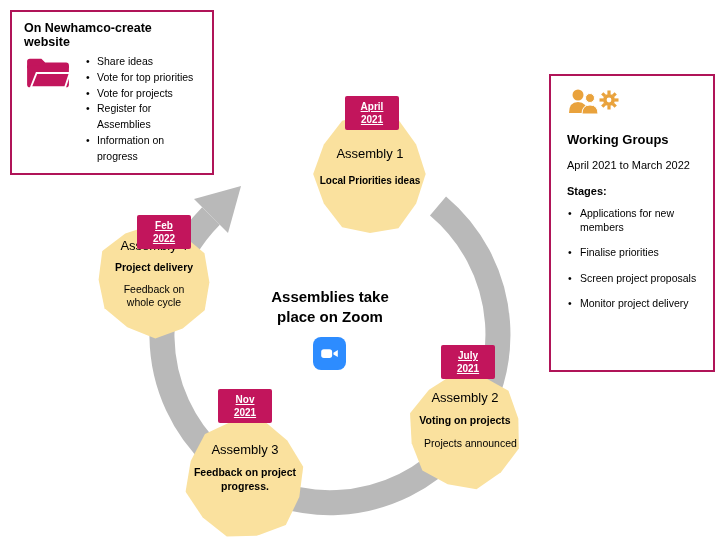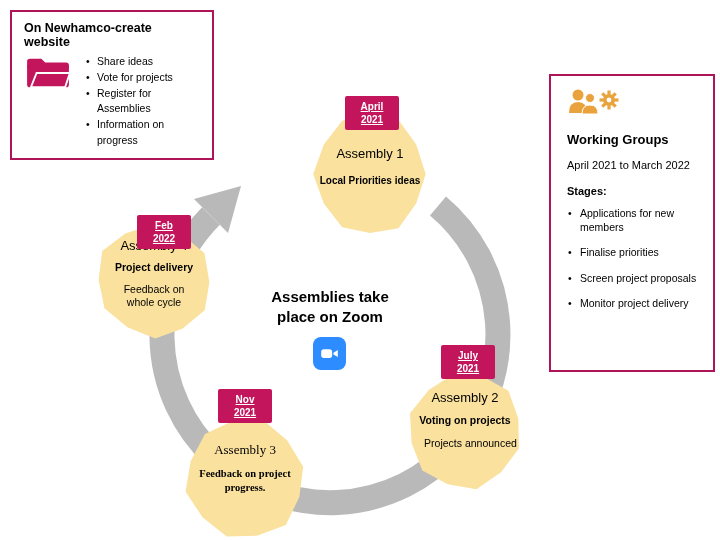--- a/index.html
+++ b/index.html
@@ -37,21 +37,21 @@
   .a1 { left:312px; top:110px; width:116px; height:128px; }
   .a2 { left:406px; top:370px; width:118px; height:122px; }
   .a3 { left:183px; top:416px; width:124px; height:126px; }
   .a4 { left:93px;  top:223px; width:122px; height:116px; }
   .a2::before { transform:rotate(18deg); }
   .a3::before { transform:rotate(-12deg); }
   .a4::before { transform:rotate(30deg); }
   .blob-content { position:relative; display:flex; flex-direction:column; align-items:center; text-align:center; }
   .a1 .blob-content { padding-top:36px; gap:13px; }
   .a2 .blob-content { padding-top:20px; gap:9px; }
-  .a3 .blob-content { padding-top:26px; gap:9px;font-family:Liberation Serif, serif; }
+  .a3 .blob-content { padding-top:26px; gap:9px; }
   .a4 .blob-content { padding-top:15px; gap:8px; }
   .a-title { font-size:13px; }
   .a-sub { font-size:10.5px; font-weight:700; line-height:1.3; max-width:104px; }
   .a1 .a-sub { white-space:nowrap; font-size:10px; }
   .a-extra { font-size:10.5px; line-height:1.3; max-width:104px; }
   .a2 .a-extra { white-space:nowrap;margin-left:11px; }
   .a4 .a-extra { max-width:84px; }
 
   
   .badge {
@@ -91,20 +91,21 @@
     <div class="box-row">
       <span class="icon">
         <svg viewBox="0 0 50 40" width="48" height="38">
           <path d="M3 8 a3 3 0 0 1 3 -3 h12 l4 4 h22 a3 3 0 0 1 3 3 v3 H3 Z" fill="#C2155C"></path>
           <path d="M3 12 h44 v20 a3 3 0 0 1 -3 3 H6 a3 3 0 0 1 -3 -3 Z" fill="#C2155C"></path>
           <path d="M7 35 L13 20 H48 L43 35 Z" fill="#C2155C" stroke="#fff" stroke-width="2"></path>
         </svg>
       </span>
       <ul class="website-list">
         <li>Share ideas</li>
+        <li>Vote for top priorities</li>
         <li>Vote for projects</li>
         <li>Register for Assemblies</li>
         <li>Information on progress</li>
       </ul>
     </div>
   </div>
 
   <div class="box groups-box">
     <span class="icon">
       <svg viewBox="0 0 54 34" width="54" height="34">

